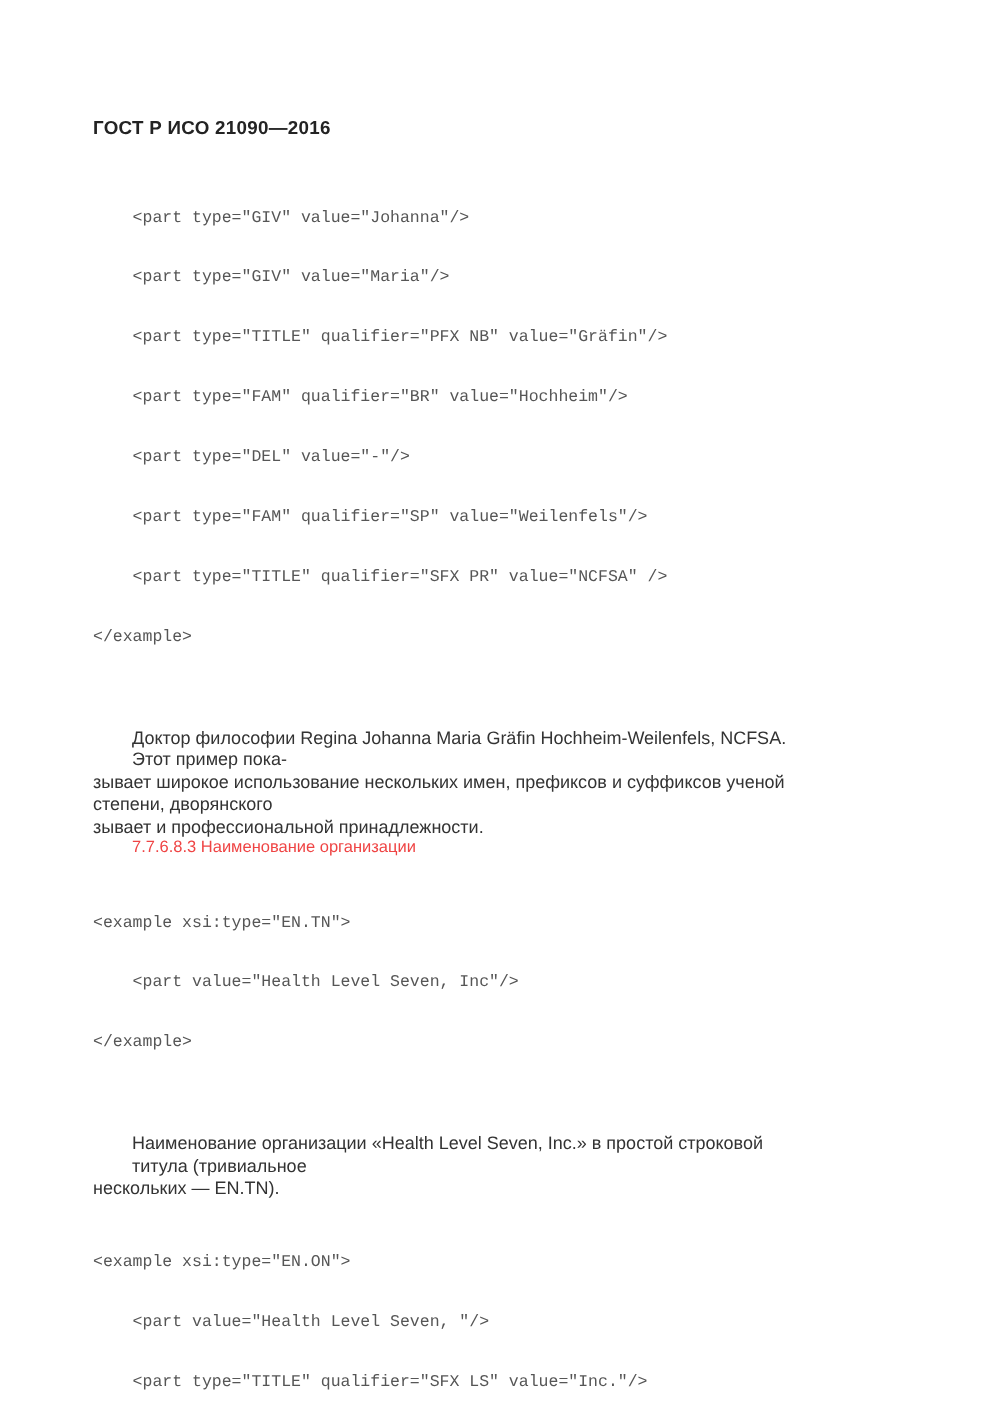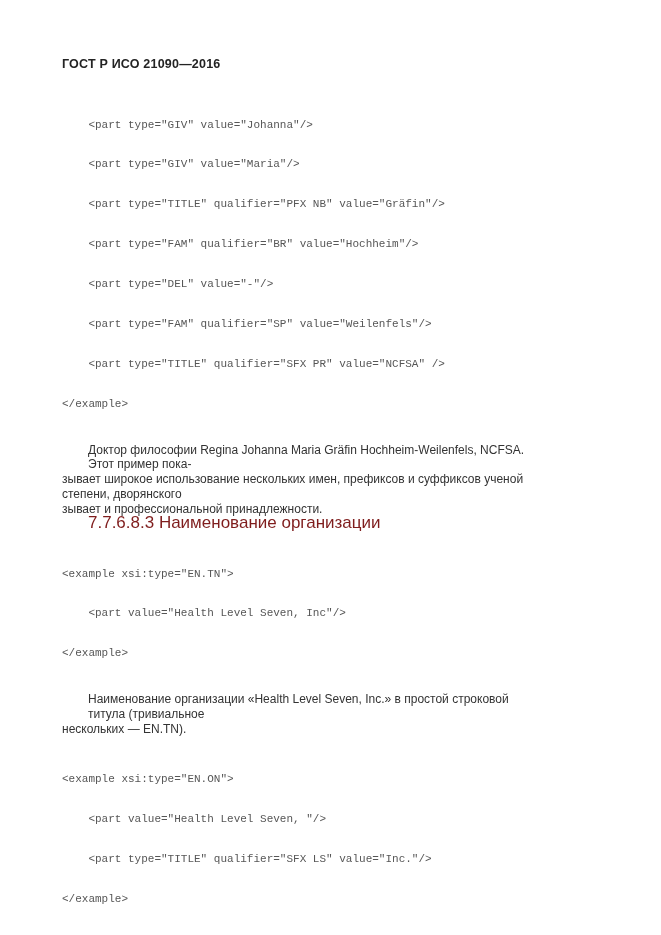--- a/index.html
+++ b/index.html
@@ -2,21 +2,21 @@
 <html><head>
 <meta charset="utf-8">
 <style>
   html, body { margin:0; padding:0; background:#ffffff; }
   .page {
     position: relative;
     box-sizing: border-box;
     width: 586px;
     height: 935px;
     background: #ffffff;
-    padding: 57px 58px 0 62px;
+    padding: 78px 58px 0 62px;
     font-family: "Liberation Sans", "DejaVu Sans", sans-serif;
     color: #383838;
     overflow: hidden;
   }
   .doc-header {
     font-weight: bold;
     font-size: 12.5px;
     line-height: 15px;
     color: #232323;
     letter-spacing: 0.2px;
@@ -25,23 +25,23 @@
     font-family: "Liberation Mono", "DejaVu Sans Mono", monospace;
     font-size: 11px;
     line-height: 13.3px;
     color: #565656;
     white-space: pre;
   }
   .cl { white-space: pre; }
   .para { font-size: 12px; line-height: 14.7px; color: #333333; }
   .pl { white-space: pre-wrap; }
   .pl.indent { padding-left: 26px; }
-  .heading-line { padding-left: 26px; font-size: 17px; line-height: 14.7px; color: #7f1d1d; }
+  .heading-line { padding-left: 26px; font-size: 11px; line-height: 14.7px; color: #ef4444; }
   .mt-hdr   { margin-top: 20px; }
-  .mt-para  { margin-top: 5px; }
+  .mt-para  { margin-top: 26px; }
   .mt-code  { margin-top: 10px; }
 </style>
 </head>
 <body>
 
 <div class="page">
 
   <div class="doc-header">ГОСТ Р ИСО 21090—2016</div>
 
   <div class="code mt-hdr">

